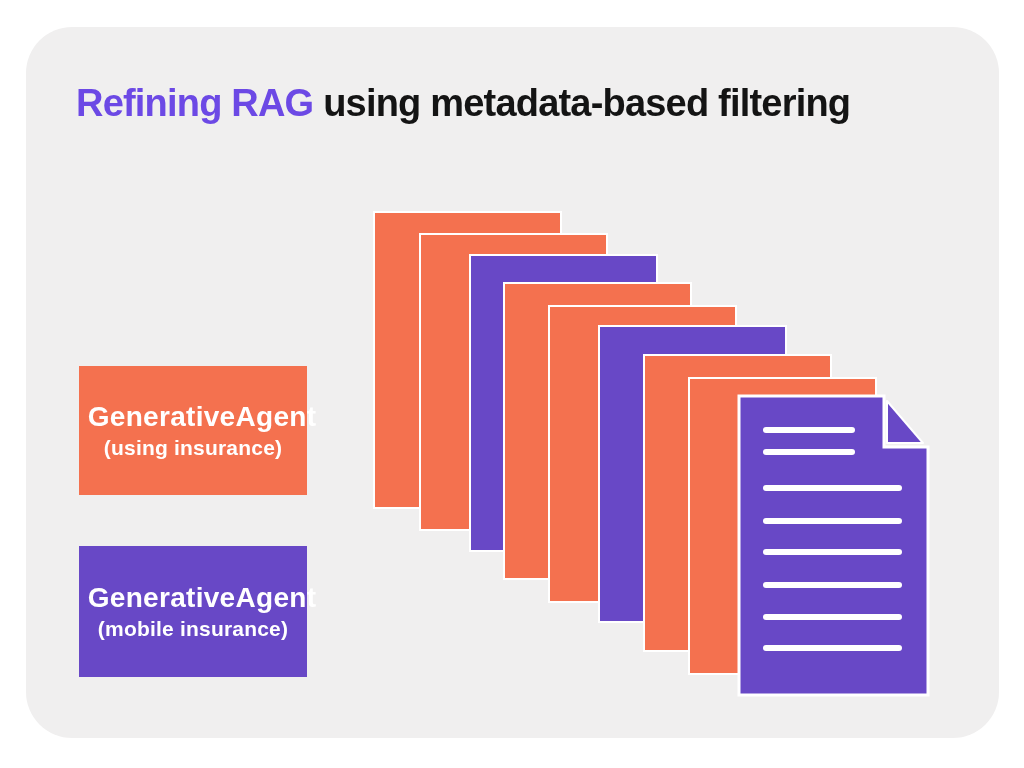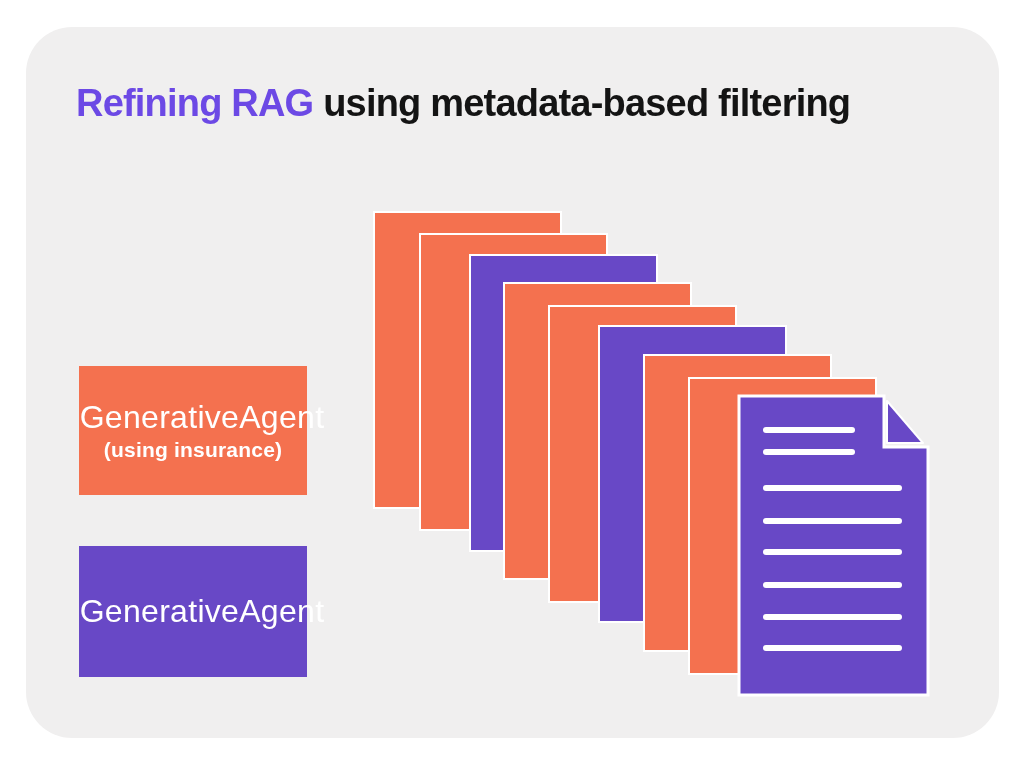--- a/index.html
+++ b/index.html
@@ -48,22 +48,22 @@
     flex-direction: column;
     align-items: center;
     justify-content: center;
     gap: 2px;
     color: #ffffff;
     text-align: center;
   }
   .agent-box.home { top: 339px; height: 129px; }
   .agent-box.mobile { top: 519px; height: 131px; }
   .agent-name {
-    font-size: 32px;
-    font-weight: 400;
+    font-size: 28px;
+    font-weight: 700;
     letter-spacing: 0.3px;
     line-height: 1.15;
     margin-left: 18px;
   }
   .agent-qualifier {
     font-size: 21px;
     font-weight: 700;
     letter-spacing: 0.2px;
     line-height: 1.15;
   }
@@ -92,20 +92,21 @@
 
     <h1 class="title"><span class="hl">Refining RAG</span><span> using metadata-based filtering</span></h1>
 
     <div class="agent-box home" style="background: rgb(244, 113, 79);">
       <div class="agent-name">GenerativeAgent</div>
       <div class="agent-qualifier">(using insurance)</div>
     </div>
 
     <div class="agent-box mobile" style="background: rgb(104, 72, 198);">
       <div class="agent-name">GenerativeAgent</div>
+      <div class="agent-qualifier">(mobile insurance)</div>
     </div>
 
     <div class="stack" id="stack">
         <div class="sheet" style="left:347px;top:184px;background:#F4714F;"></div>
         <div class="sheet" style="left:393px;top:206px;background:#F4714F;"></div>
         <div class="sheet" style="left:443px;top:227px;background:#6848C6;"></div>
         <div class="sheet" style="left:477px;top:255px;background:#F4714F;"></div>
         <div class="sheet" style="left:522px;top:278px;background:#F4714F;"></div>
         <div class="sheet" style="left:572px;top:298px;background:#6848C6;"></div>
         <div class="sheet" style="left:617px;top:327px;background:#F4714F;"></div>

